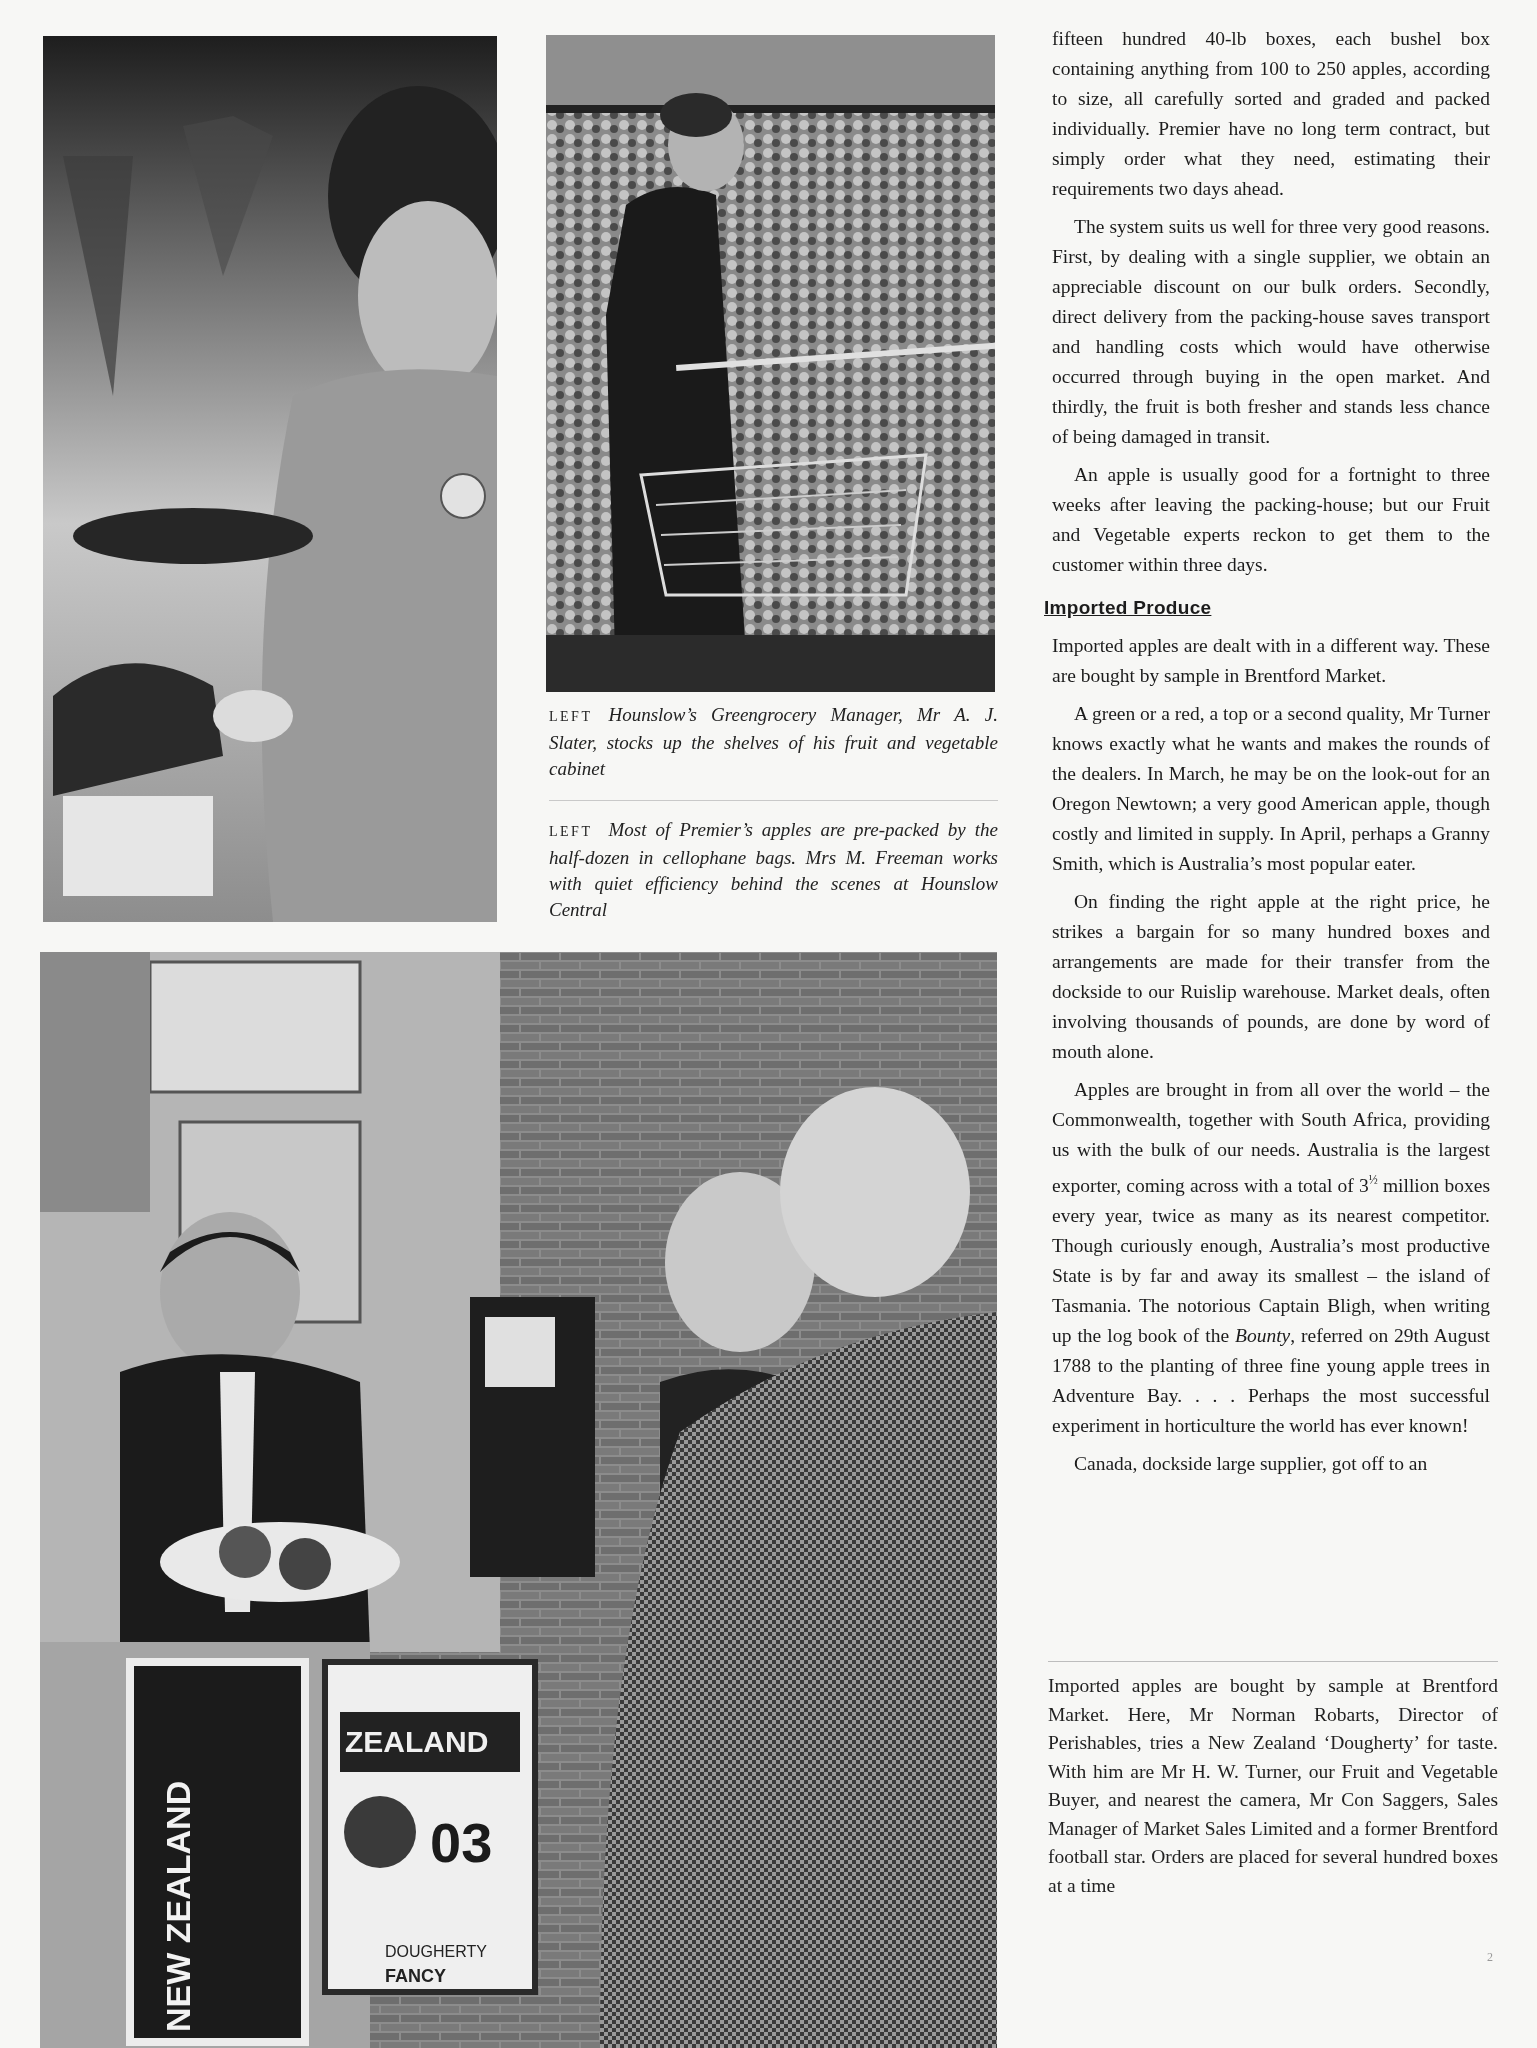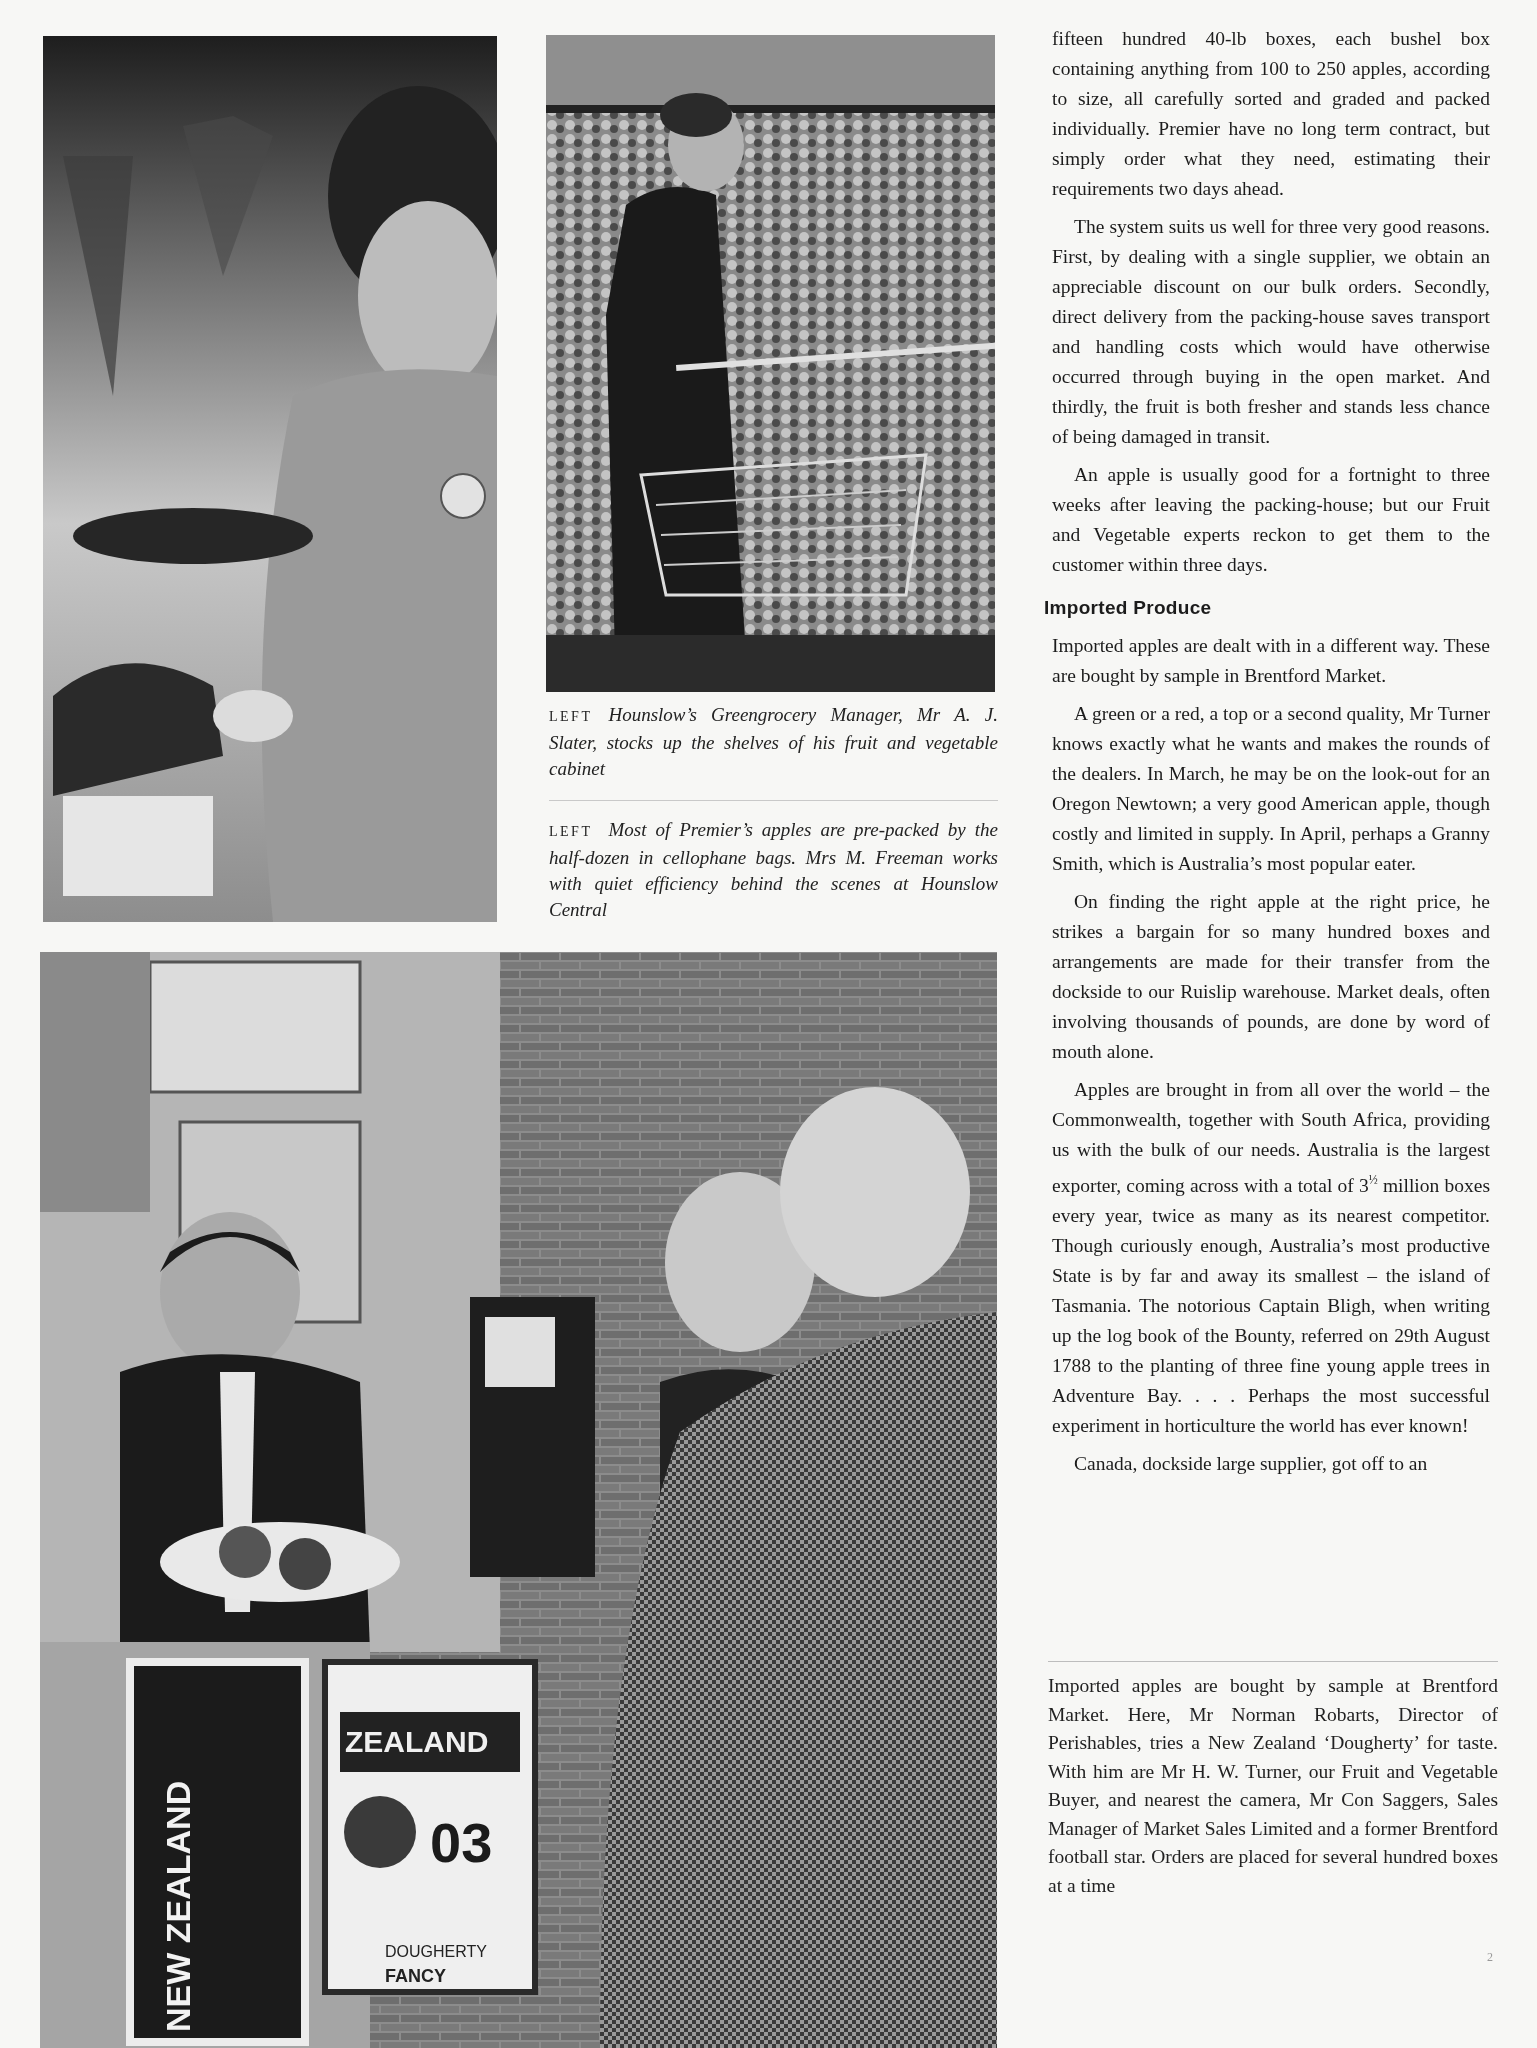--- a/index.html
+++ b/index.html
@@ -18,23 +18,23 @@
   .captions { position: absolute; left: 549px; top: 702px; width: 449px; }
   .caption { font-style: italic; font-size: 19px; line-height: 26px; text-align: justify; margin: 0; color: #222; }
   .caption .lead { font-style: normal; letter-spacing: 2.5px; font-size: 14px; margin-right: 16px; }
   .cap-rule { border: none; border-top: 1px solid #c9c9c9; margin: 18px 0 16px 0; }
 
   .col { position: absolute; left: 1044px; top: 16px; width: 454px; }
   .col p { margin: 8px; font-size: 19.5px; line-height: 30px; text-align: justify; }
   .col p.indent { text-indent: 22px; }
   .col h3 {
     font-family: "Liberation Sans", "DejaVu Sans", sans-serif;
-    font-size: 19px; font-weight: bold; margin: 13px 0 0 0; line-height: 30px; letter-spacing: 0.3px;
+    font-size: 19px; font-weight: bold; margin: 13px 0 0 0; line-height: 30px; letter-spacing: 0.3px; text-decoration: underline;
   }
-  .col .italic { }
+  .col .italic { font-style: italic; }
   .frac { font-size: 12px; vertical-align: super; }
 
   .col-rule { position: absolute; left: 1048px; top: 1661px; width: 450px; border: none; border-top: 1px solid #bdbdbd; margin: 0; }
   .bottom-caption { position: absolute; left: 1048px; top: 1672px; width: 450px;
     font-size: 19.5px; line-height: 28.5px; text-align: justify; margin: 0; color: #222; }
   .page-number { position: absolute; left: 1487px; top: 1950px; font-size: 12px; color: #999; }
 </style>
 </head>
 <body>
 

